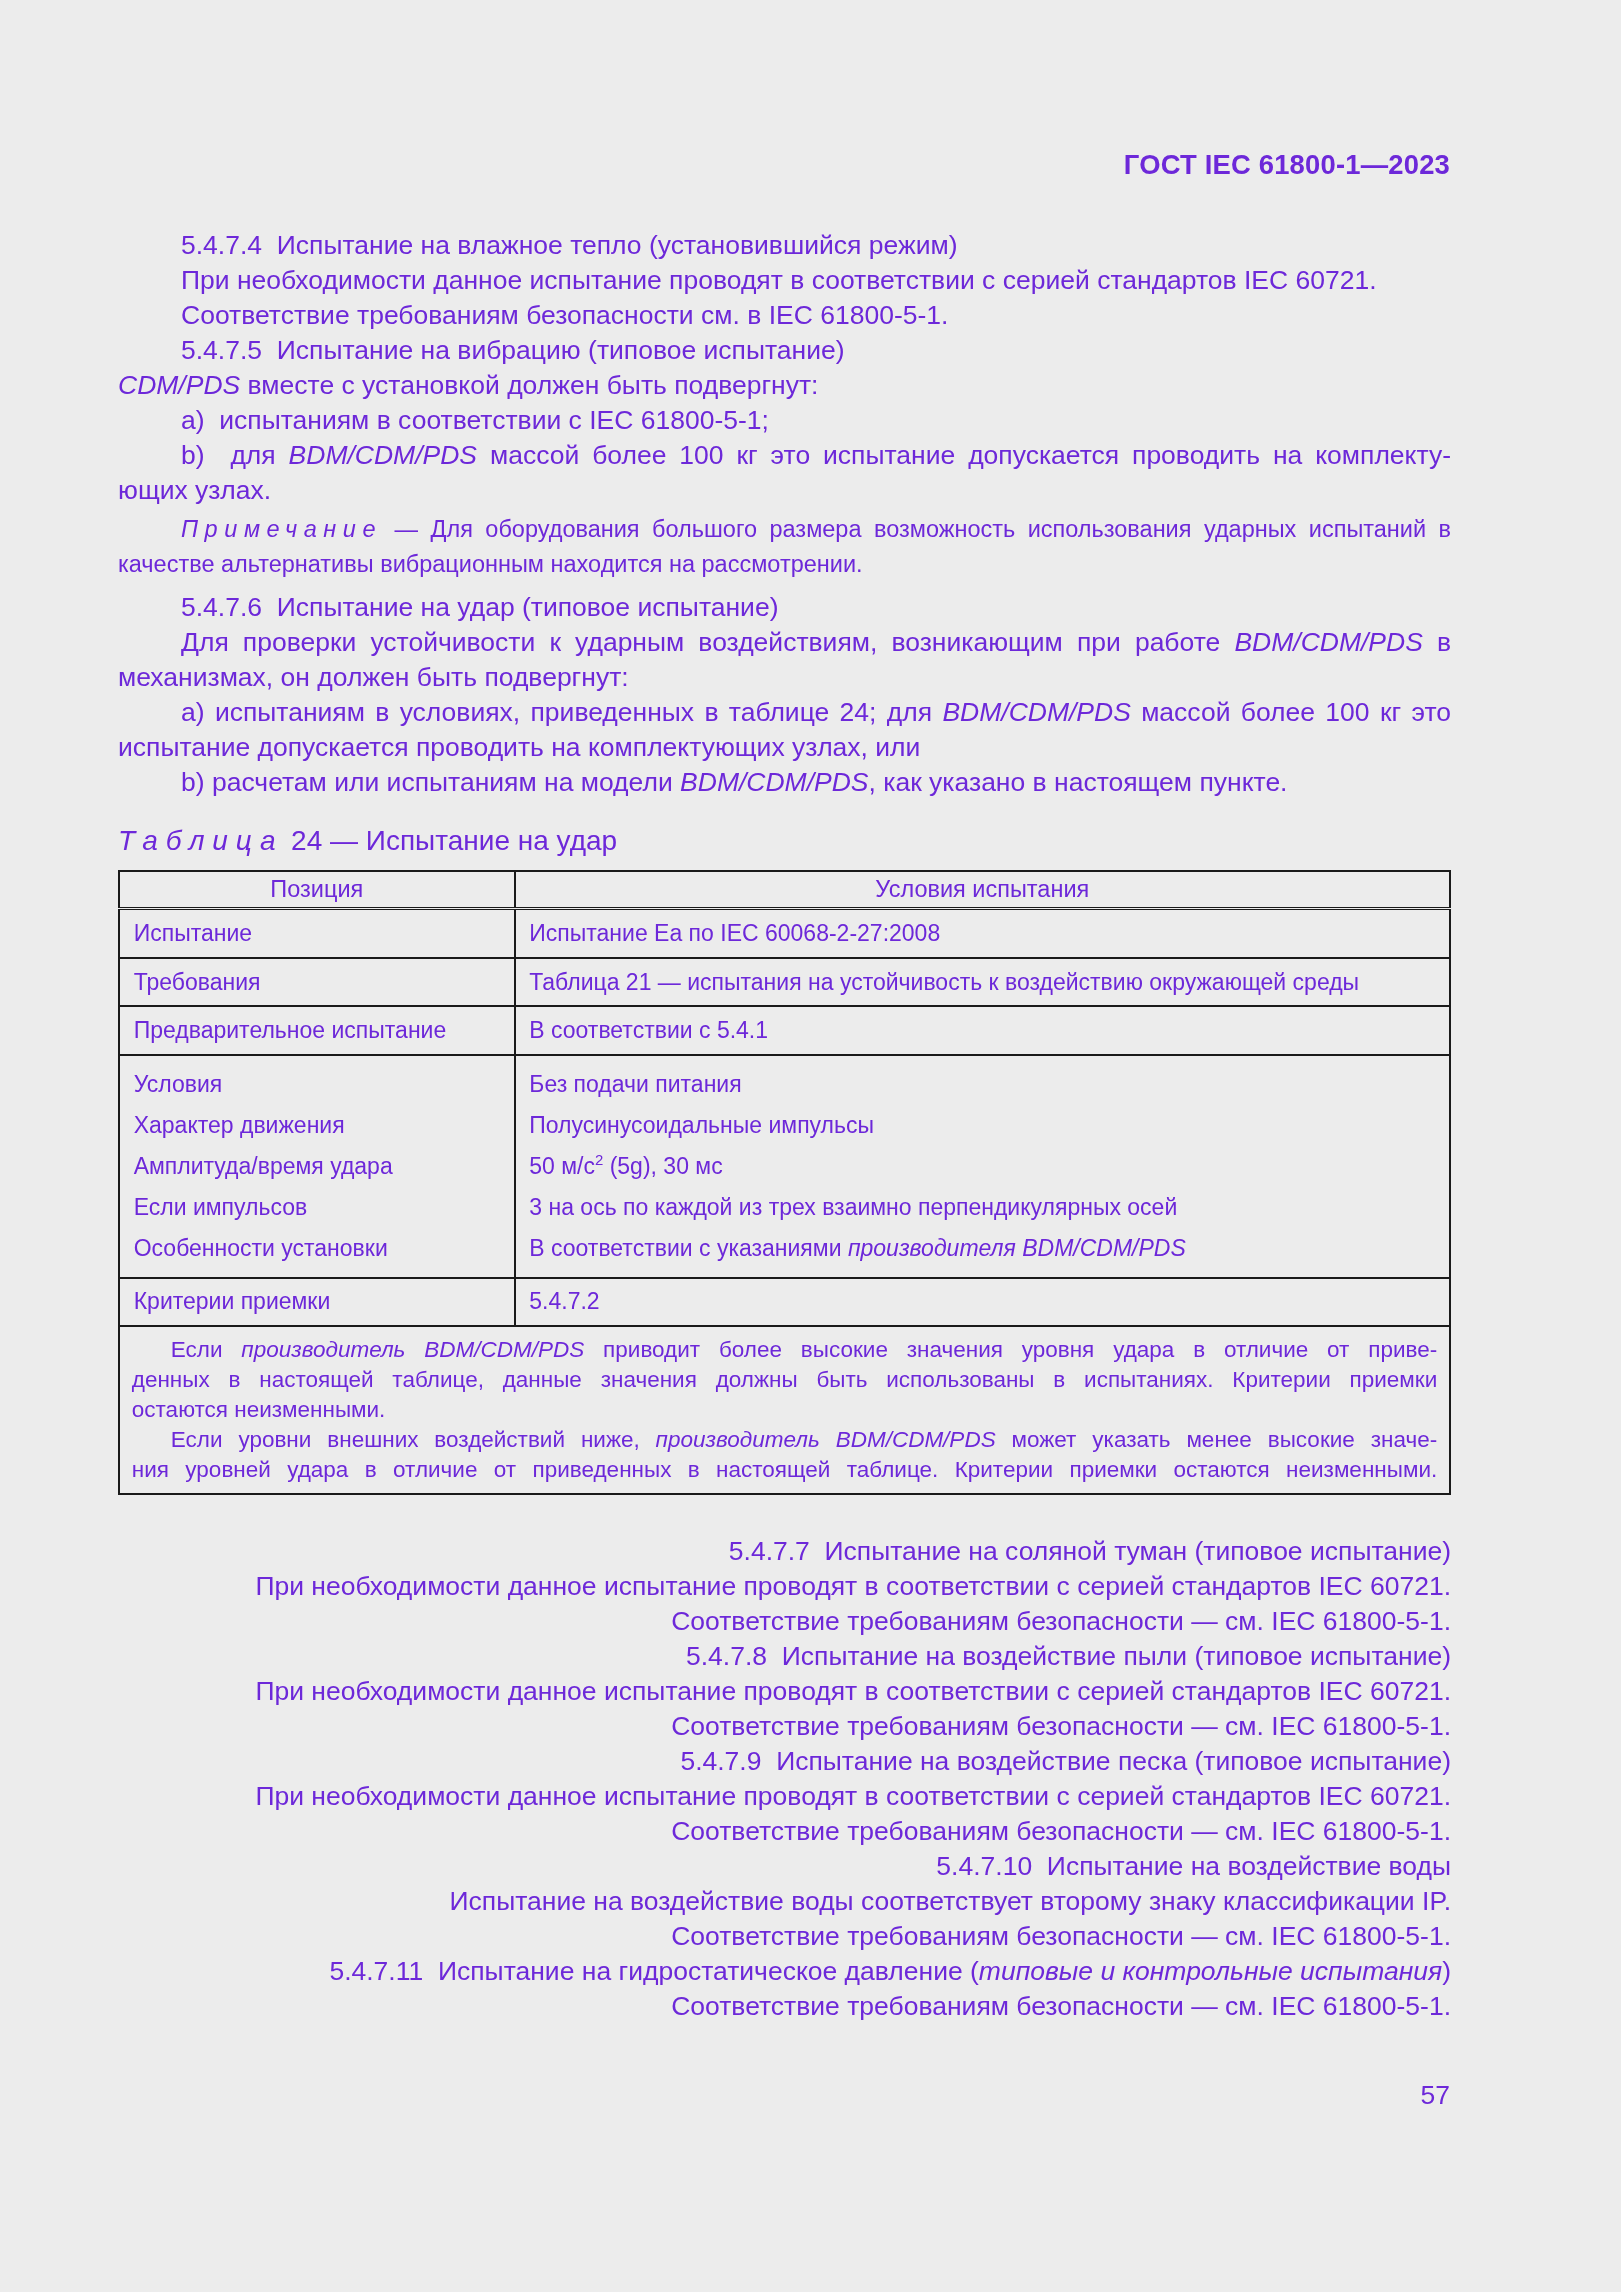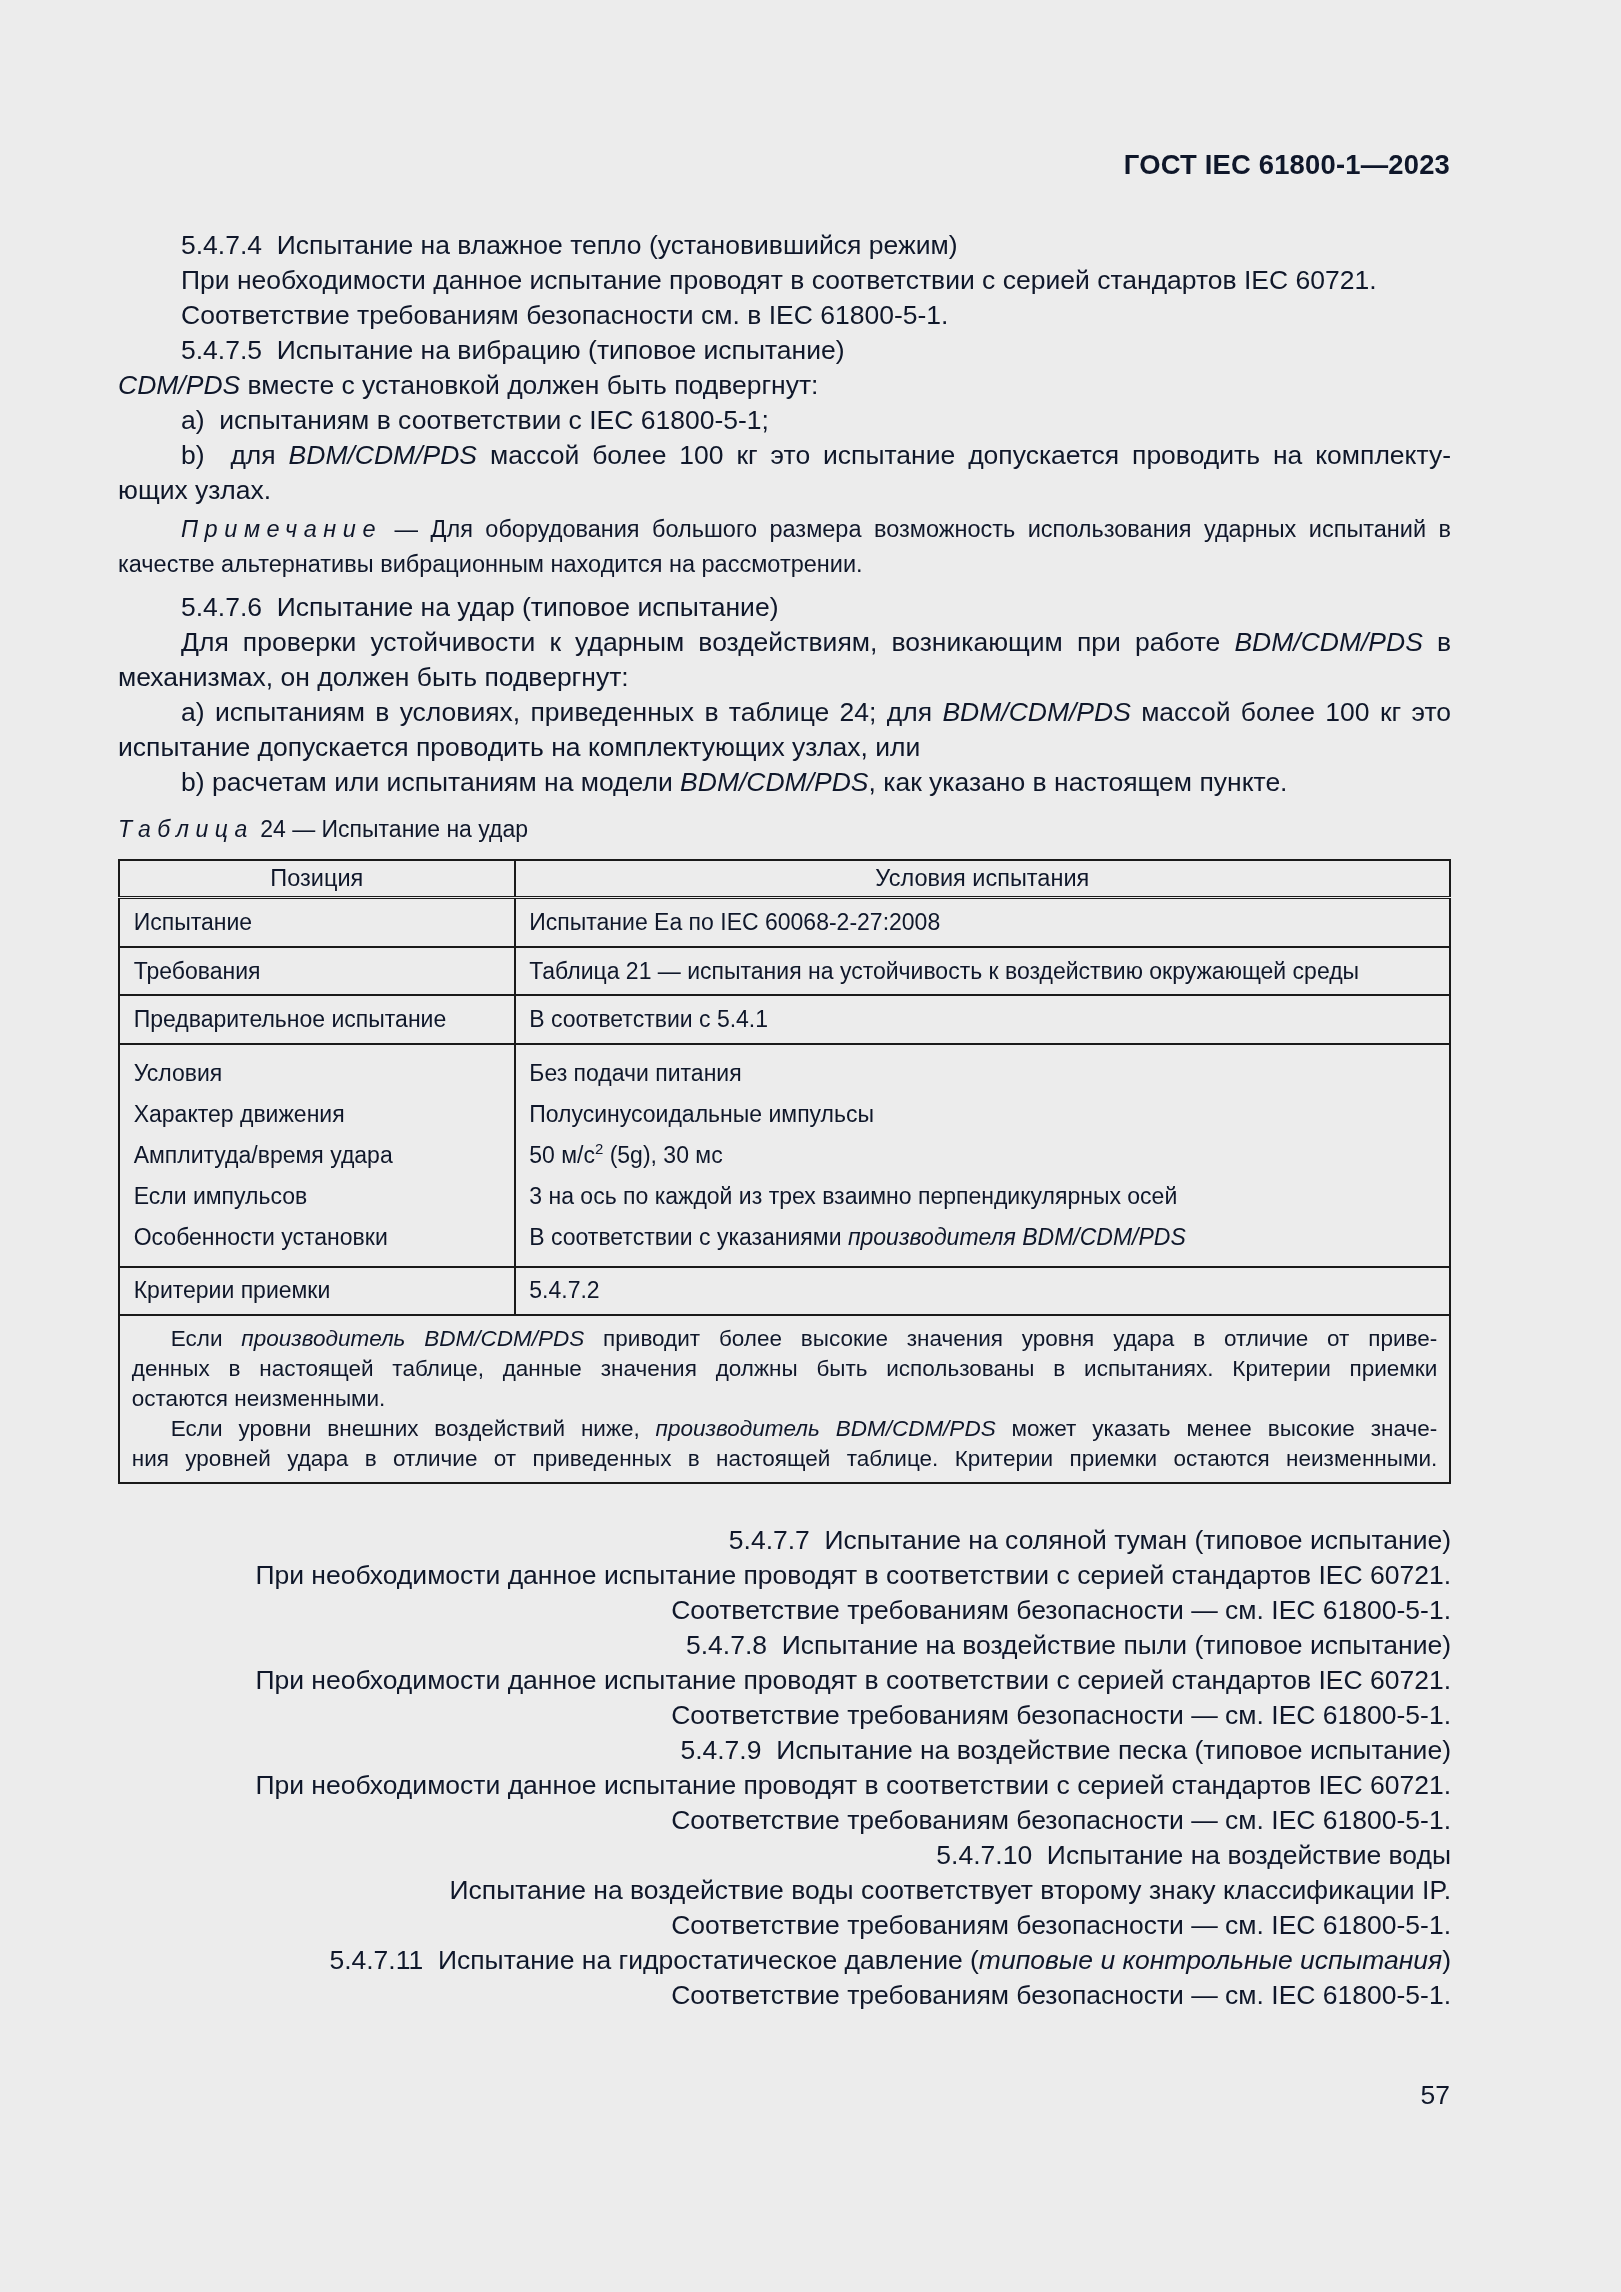--- a/index.html
+++ b/index.html
@@ -1,29 +1,29 @@
 <!DOCTYPE html>
 <html lang="ru"><head>
 <meta charset="utf-8">
 <style>
   html,body{margin:0;padding:0;background:#d8d8d8;}
   .page{
     position:relative;width:1621px;height:2293px;background:#ececec;
-    color:#0f172a;font-family:"Liberation Sans","DejaVu Sans",sans-serif;
+    color:#6d28d9;font-family:"Liberation Sans","DejaVu Sans",sans-serif;
     overflow:hidden;margin:0 auto;
   }
   .running-header{position:absolute;top:149px;right:171px;font-size:27.4px;font-weight:bold;letter-spacing:0.2px;}
   .content{position:absolute;left:118px;top:228px;width:1333px;}
   .lines{font-size:26.5px;line-height:35px;}
   .line{white-space:nowrap;}
   .line.ind{padding-left:63px;}
   .line.j{text-align:justify;text-align-last:justify;}
   .note-block{font-size:23.5px;margin-top:3.9px;}
   .mid-block{margin-top:7.8px;}
-  .caption{margin-top:13px;font-size:23px;line-height:33px;white-space:nowrap;}
+  .caption{margin-top:24px;font-size:28px;line-height:33px;white-space:nowrap;}
   .spaced{letter-spacing:0.28em;font-style:italic;}
   .it{font-style:italic;}
   .sup{vertical-align:super;font-size:0.65em;line-height:0;}
   table.gost{border-collapse:collapse;width:100%;margin-top:13.7px;table-layout:fixed;
     border:2.9px solid #1a1a1a;}
   table.gost th, table.gost td{border:2px solid #1a1a1a;}
   table.gost th{
     font-size:23.5px;font-weight:normal;text-align:center;padding:3.9px 9.8px;
     border-bottom:3.9px double #1a1a1a;
   }

